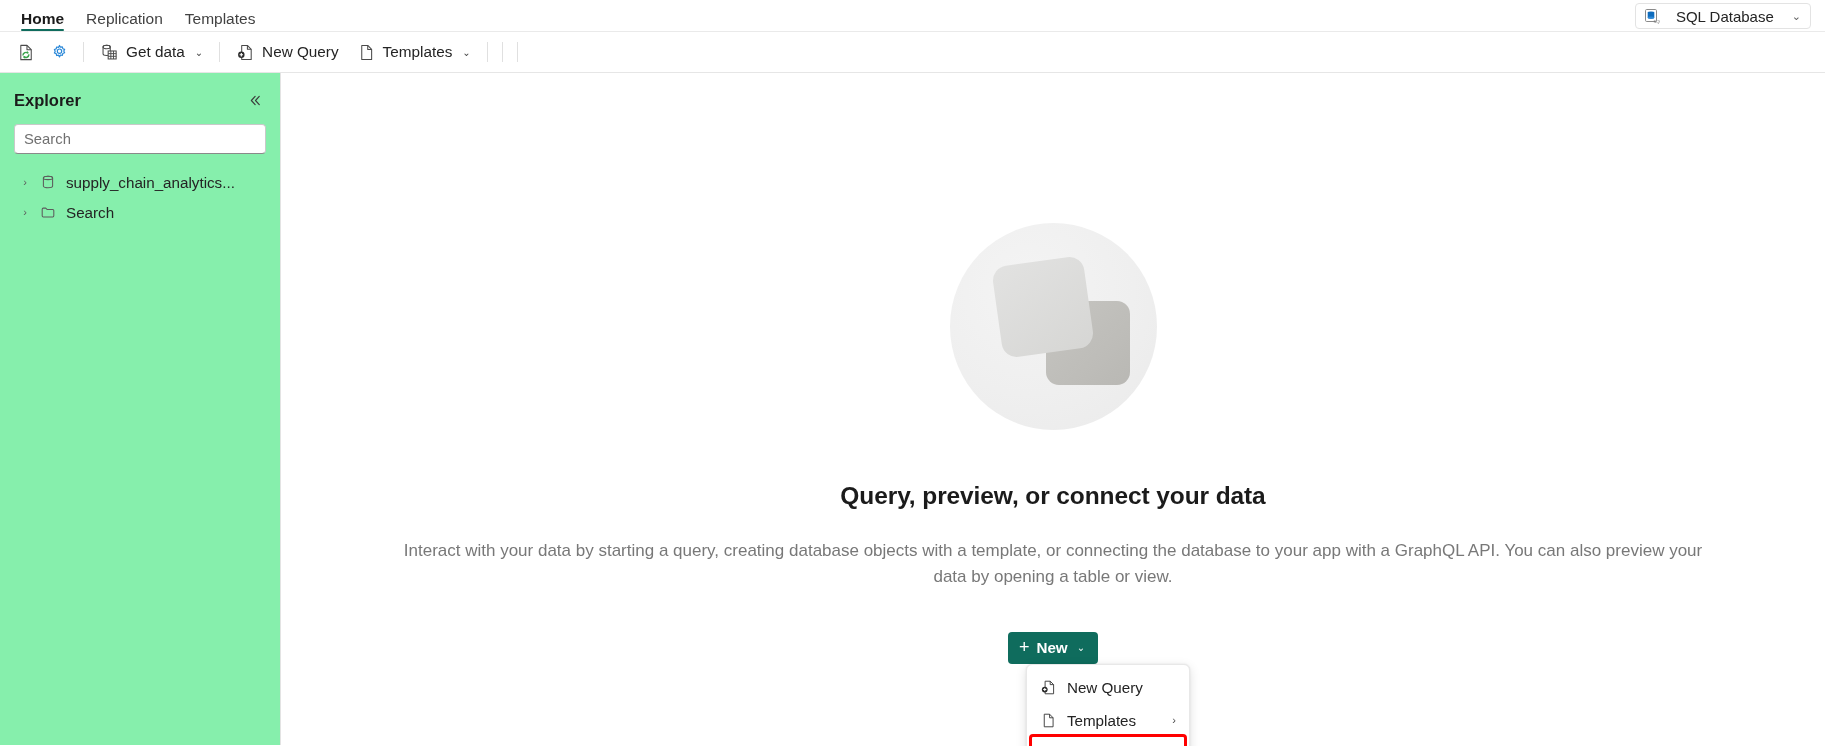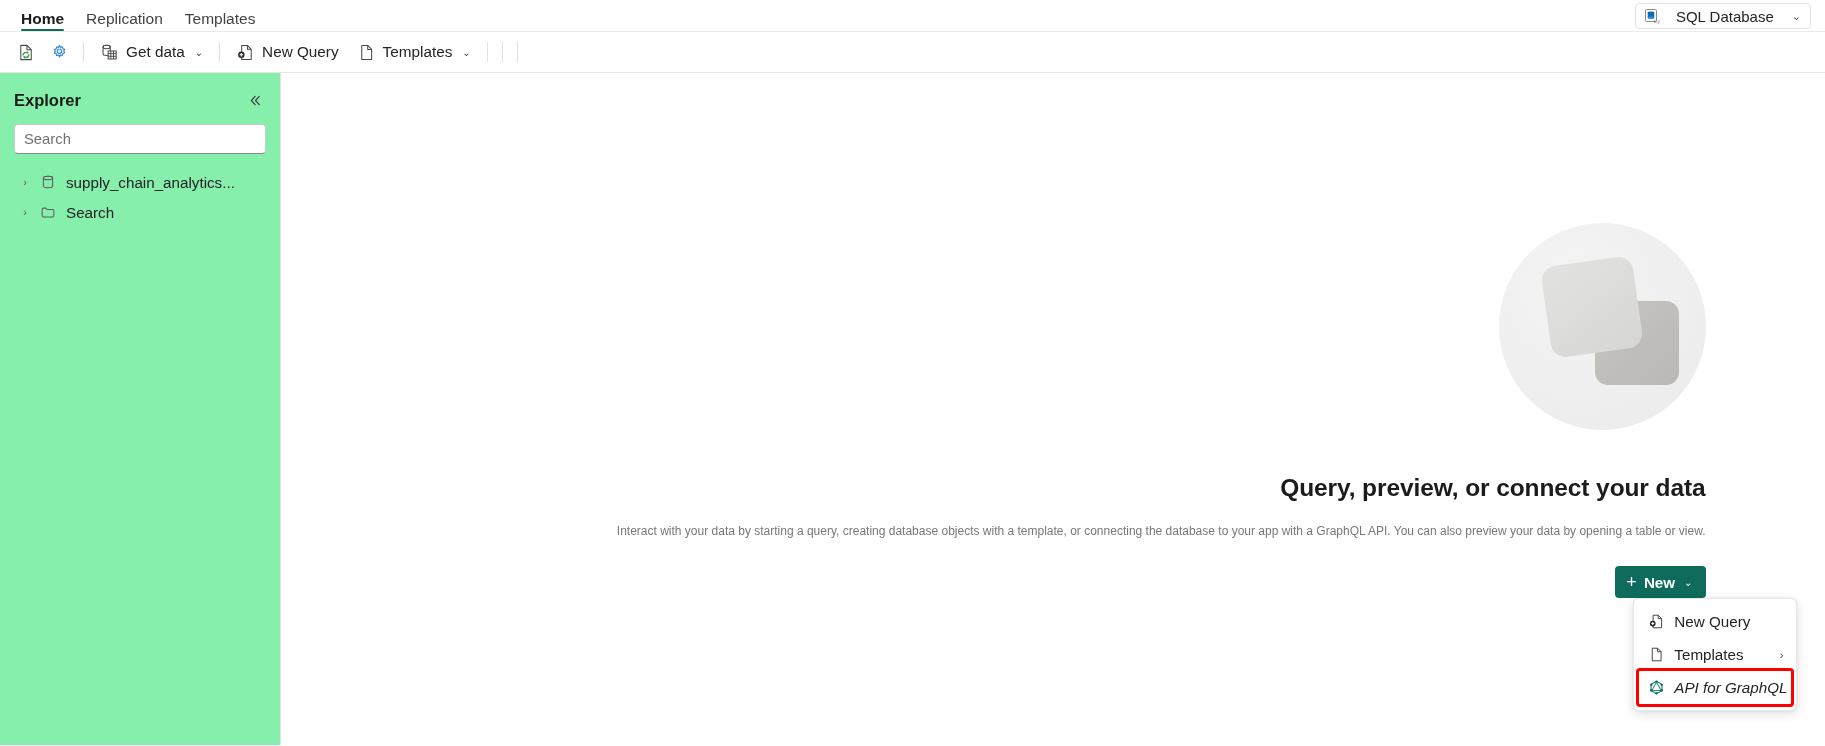--- a/index.html
+++ b/index.html
@@ -173,21 +173,22 @@
     background: #ffffff;
     display: flex;
     flex-direction: column;
     align-items: center;
   }
   .empty-wrap {
     margin-top: 150px;
     width: 1305px;
     display: flex;
     flex-direction: column;
-    align-items: flex-end;
+    align-items: center;
+    gap: 8px;
   }
   .illus {
     width: 207px; height: 207px;
     border-radius: 50%;
     background: radial-gradient(circle at 38% 32%, #f4f4f4 0%, #efefef 55%, #eaeaea 100%);
     position: relative;
     margin-bottom: 44px;
   }
   .card-back {
     position: absolute;
@@ -206,26 +207,26 @@
   }
   .empty-title {
     font-size: 24.5px;
     font-weight: 600;
     color: #1b1b1b;
     text-align: center;
     margin-bottom: 20px;
     letter-spacing: -0.1px;
   }
   .empty-body {
-    font-size: 12px;
+    font-size: 17px;
     line-height: 1.52;
     color: #787878;
     text-align: center;
     max-width: 1305px;
-    margin-bottom: 26px;
+    margin-bottom: 34px;
   }
 
   
   .new-area { position: relative; display: flex; flex-direction: column; align-items: center; }
   .new-btn {
     display: flex;
     align-items: center;
     gap: 7px;
     background: #0f6c5d;
     color: #ffffff;

